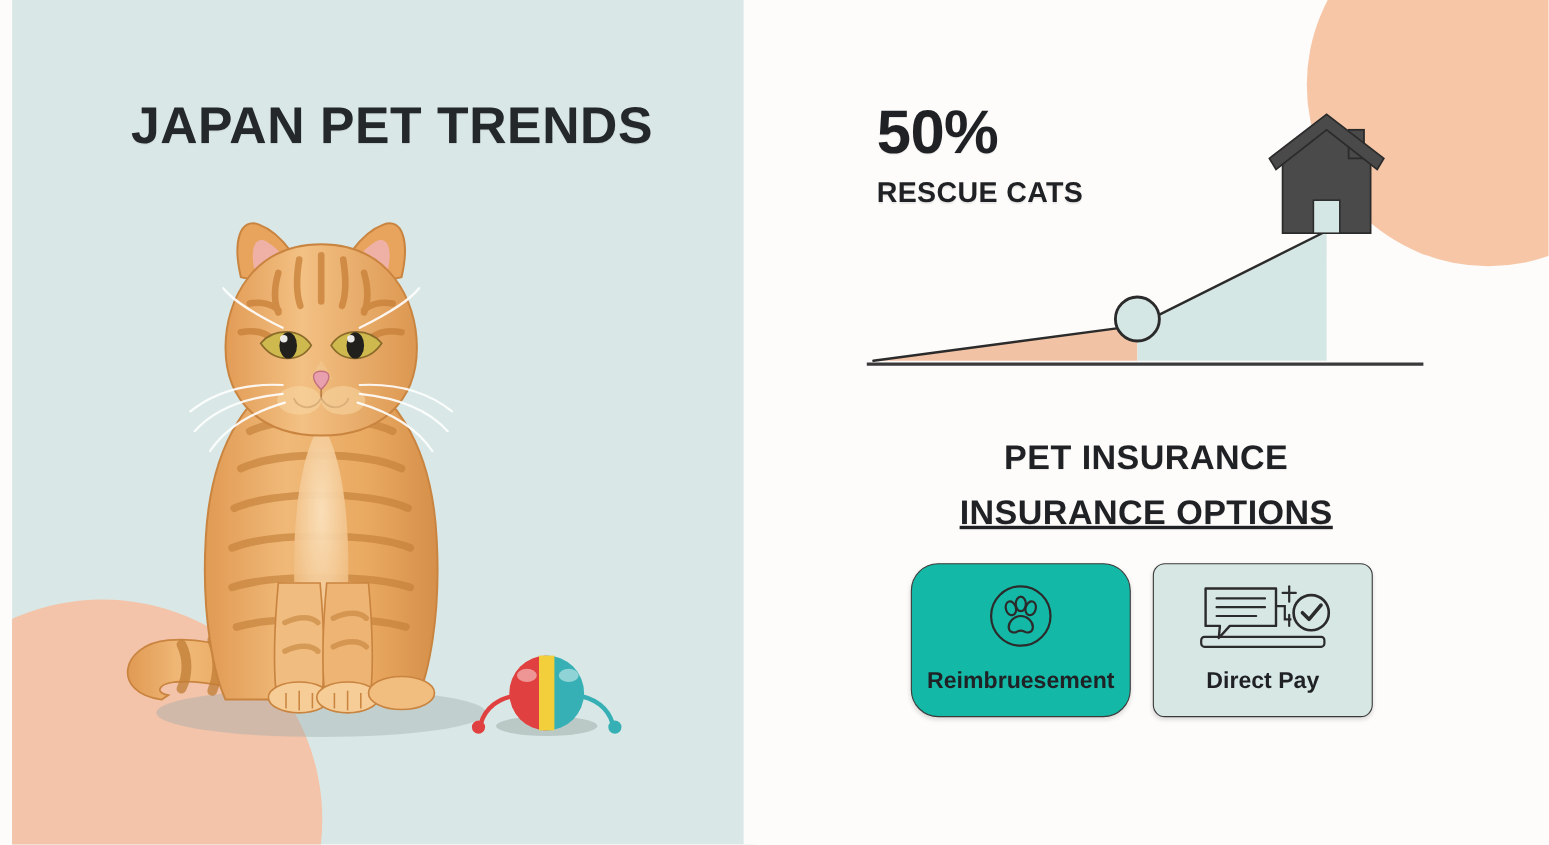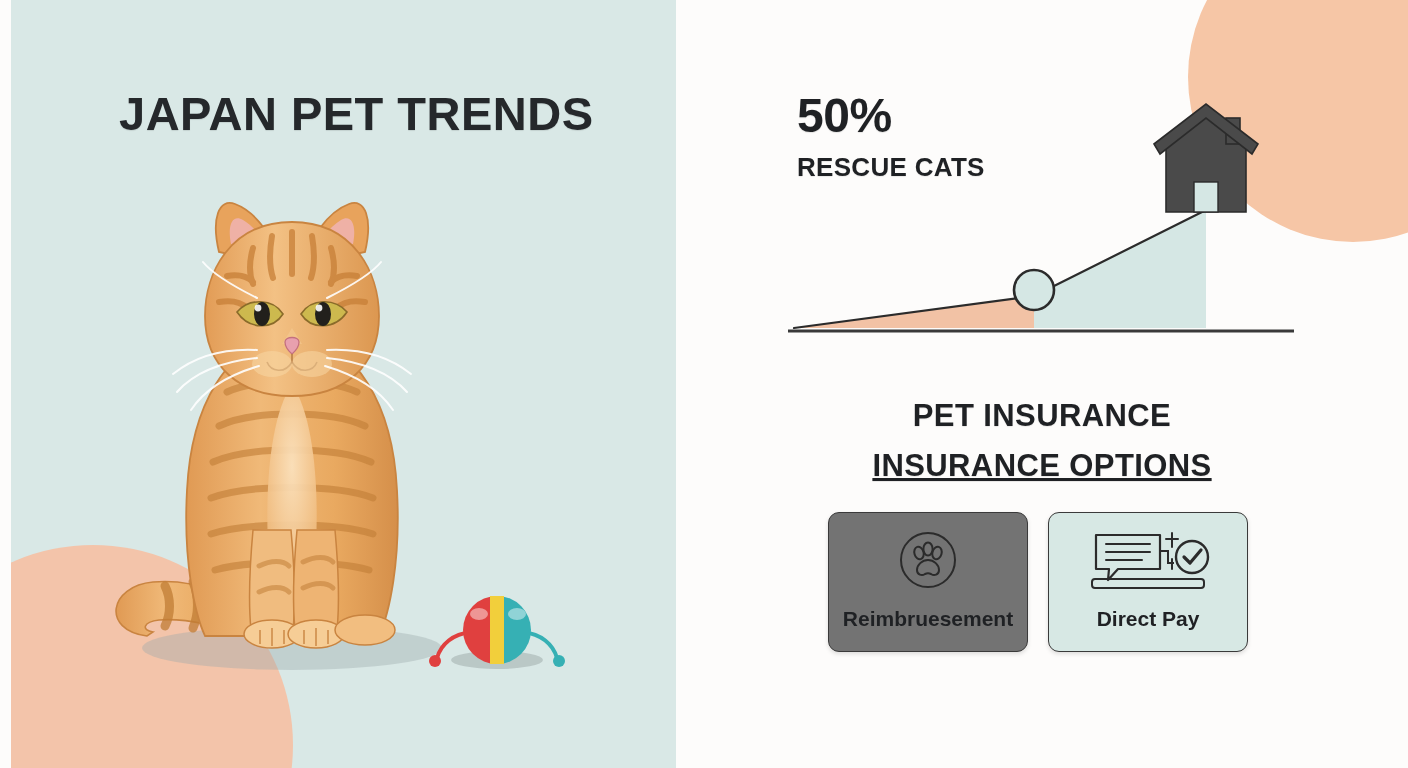--- a/index.html
+++ b/index.html
@@ -75,21 +75,21 @@
     background: #F6C6A6;
   }
 
   
   #stat-block {
     position: absolute;
     left: 121px; top: 92px;
     z-index: 5;
   }
   #stat-value {
-    font-size: 48px;
+    font-size: 56px;
     font-weight: 700;
     color: #1F2124;
     line-height: 1;
     letter-spacing: -0.5px;
     text-shadow: 0 1px 1px rgba(0,0,0,0.10);
   }
   #stat-label {
     margin-top: 12px;
     font-size: 26px;
     font-weight: 700;
@@ -139,21 +139,21 @@
   }
   .option-card {
     width: 200px;
     height: 140px;
     border-radius: 11px;
     border: 1.6px solid #3A3A3A;
     position: relative;
     box-sizing: border-box;
     box-shadow: 0 2px 4px rgba(0,0,0,0.13);
   }
-  .option-card.peach { background: #737373; }
+  .option-card.peach { background: #14b8a6; border-radius: 25px; }
   .option-card.mint  { background: #D7E8E4; padding-left: 21px; }
   .option-card-icon {
     position: absolute;
     left: 0; right: 0; top: 16px;
     display: flex;
     justify-content: center;
   }
   .option-card-label {
     position: absolute;
     left: 0; right: 0; bottom: 20px;

